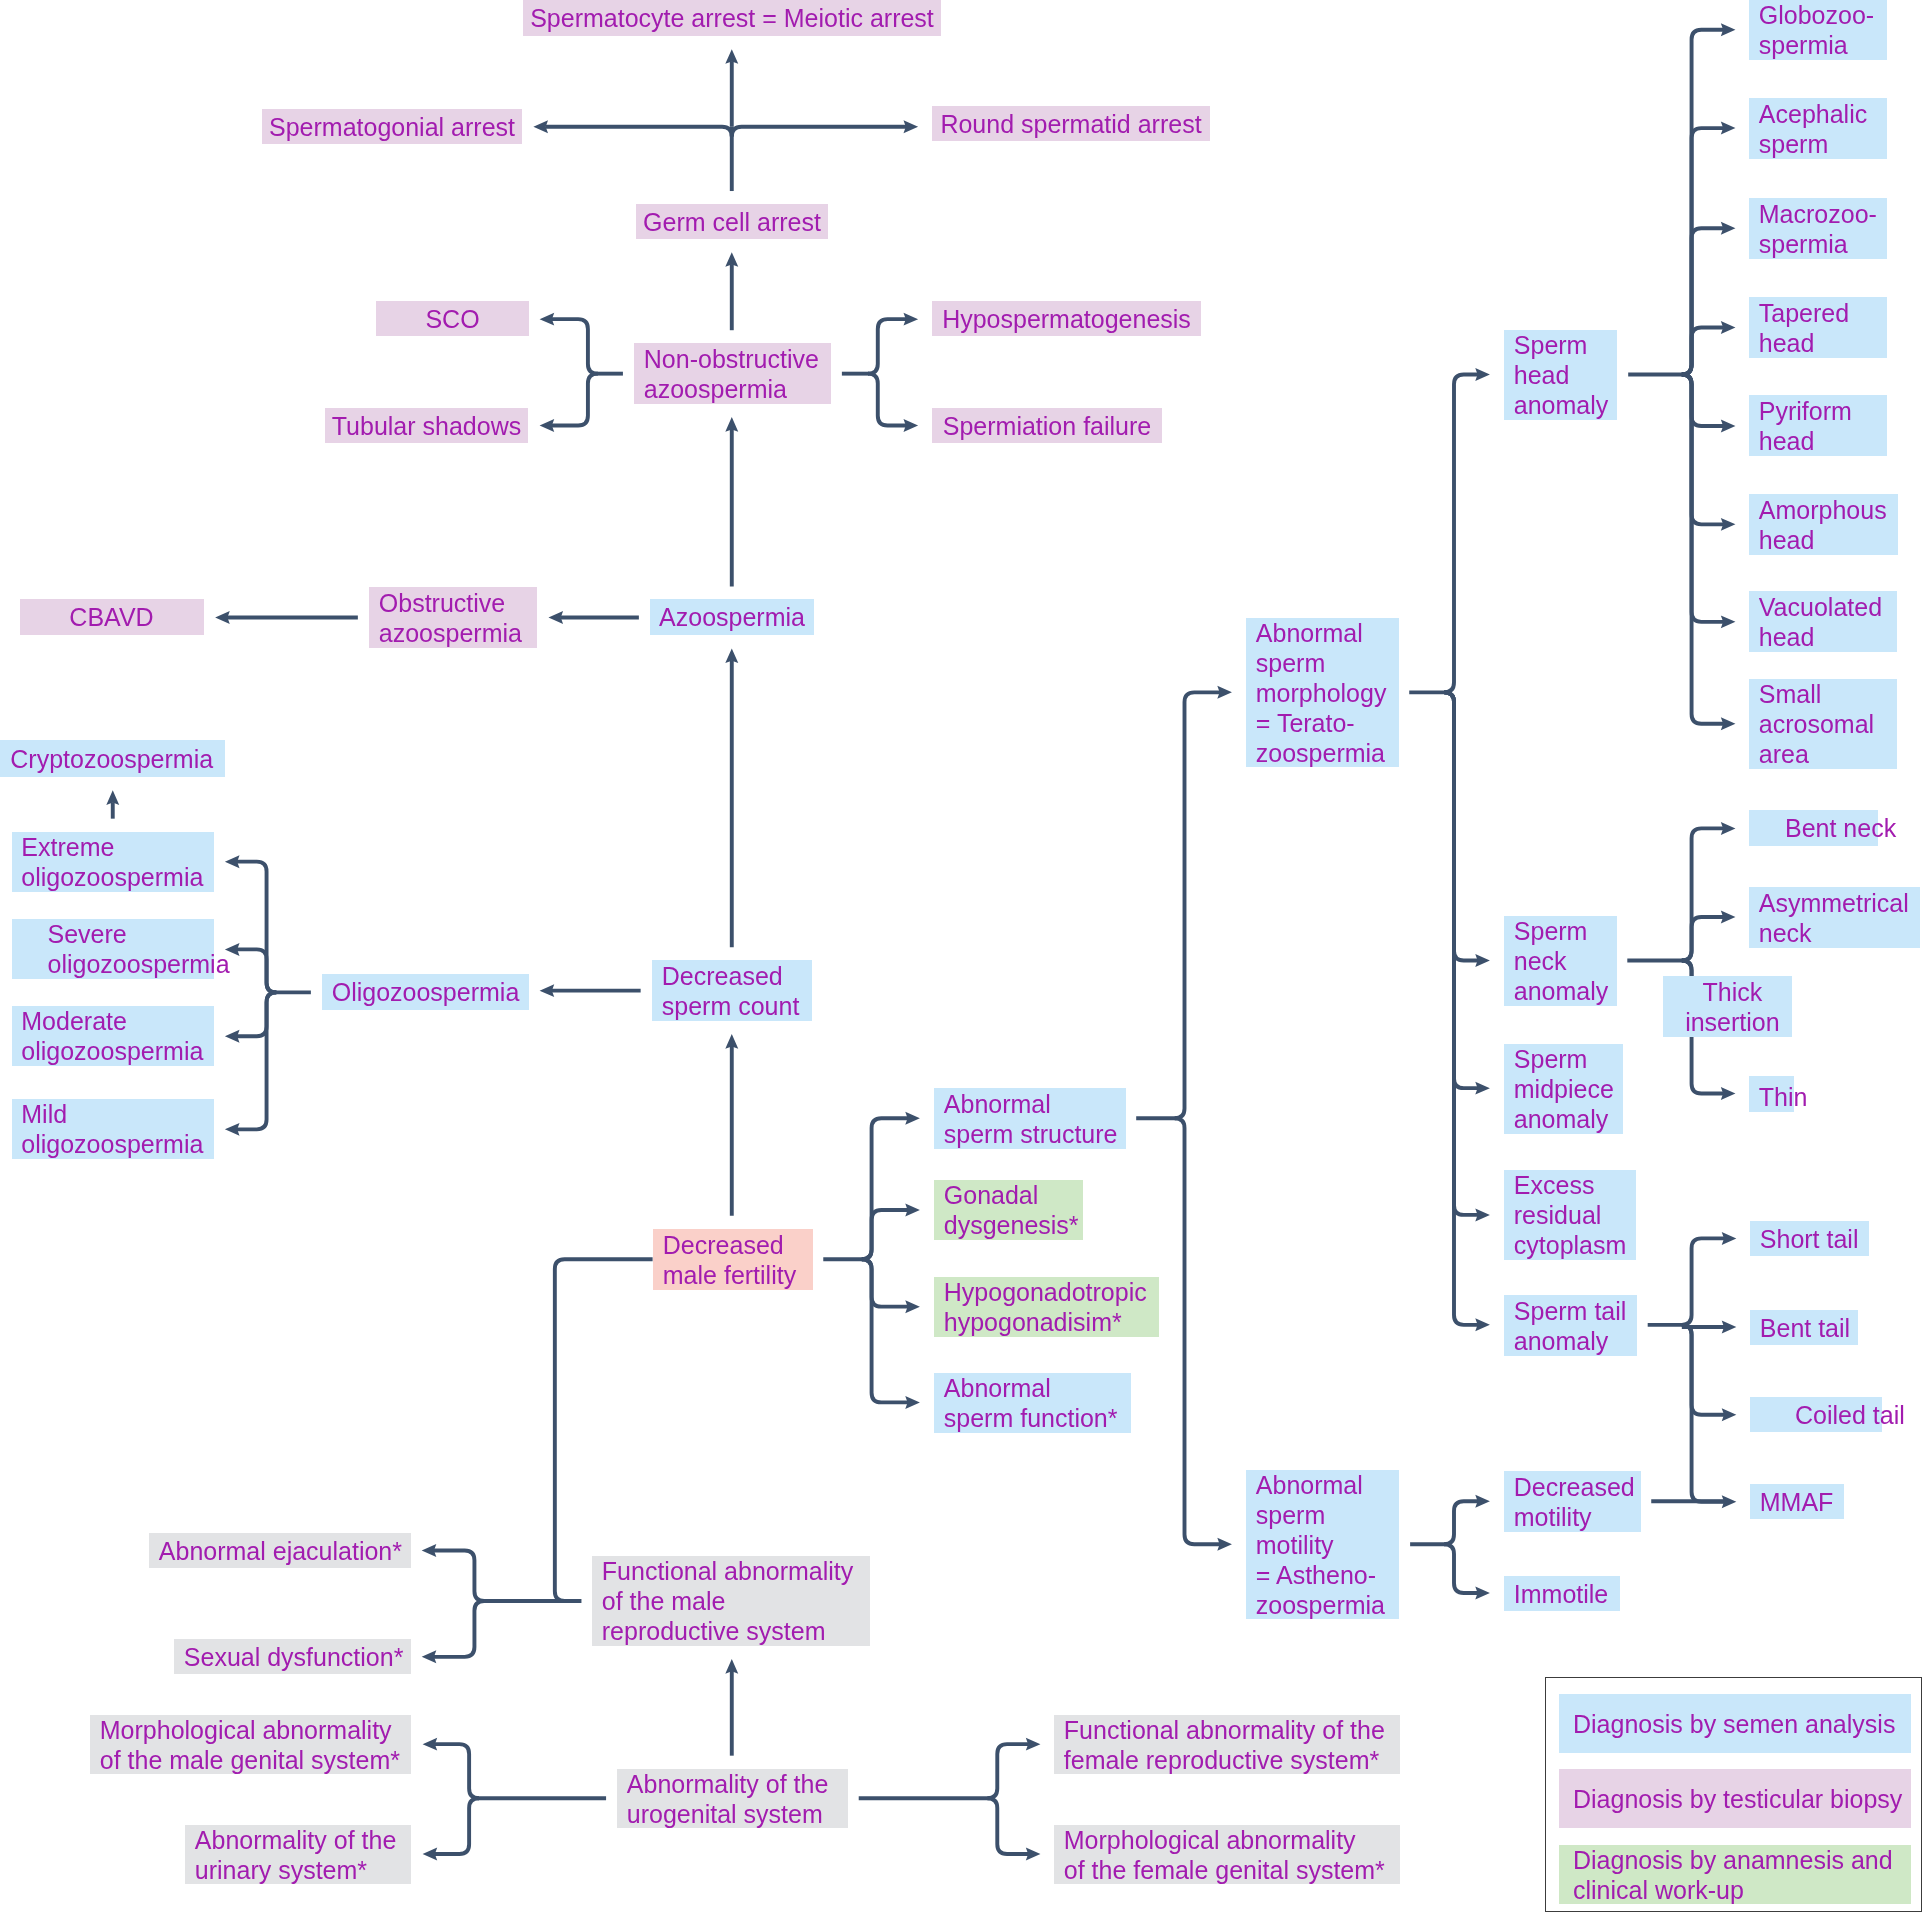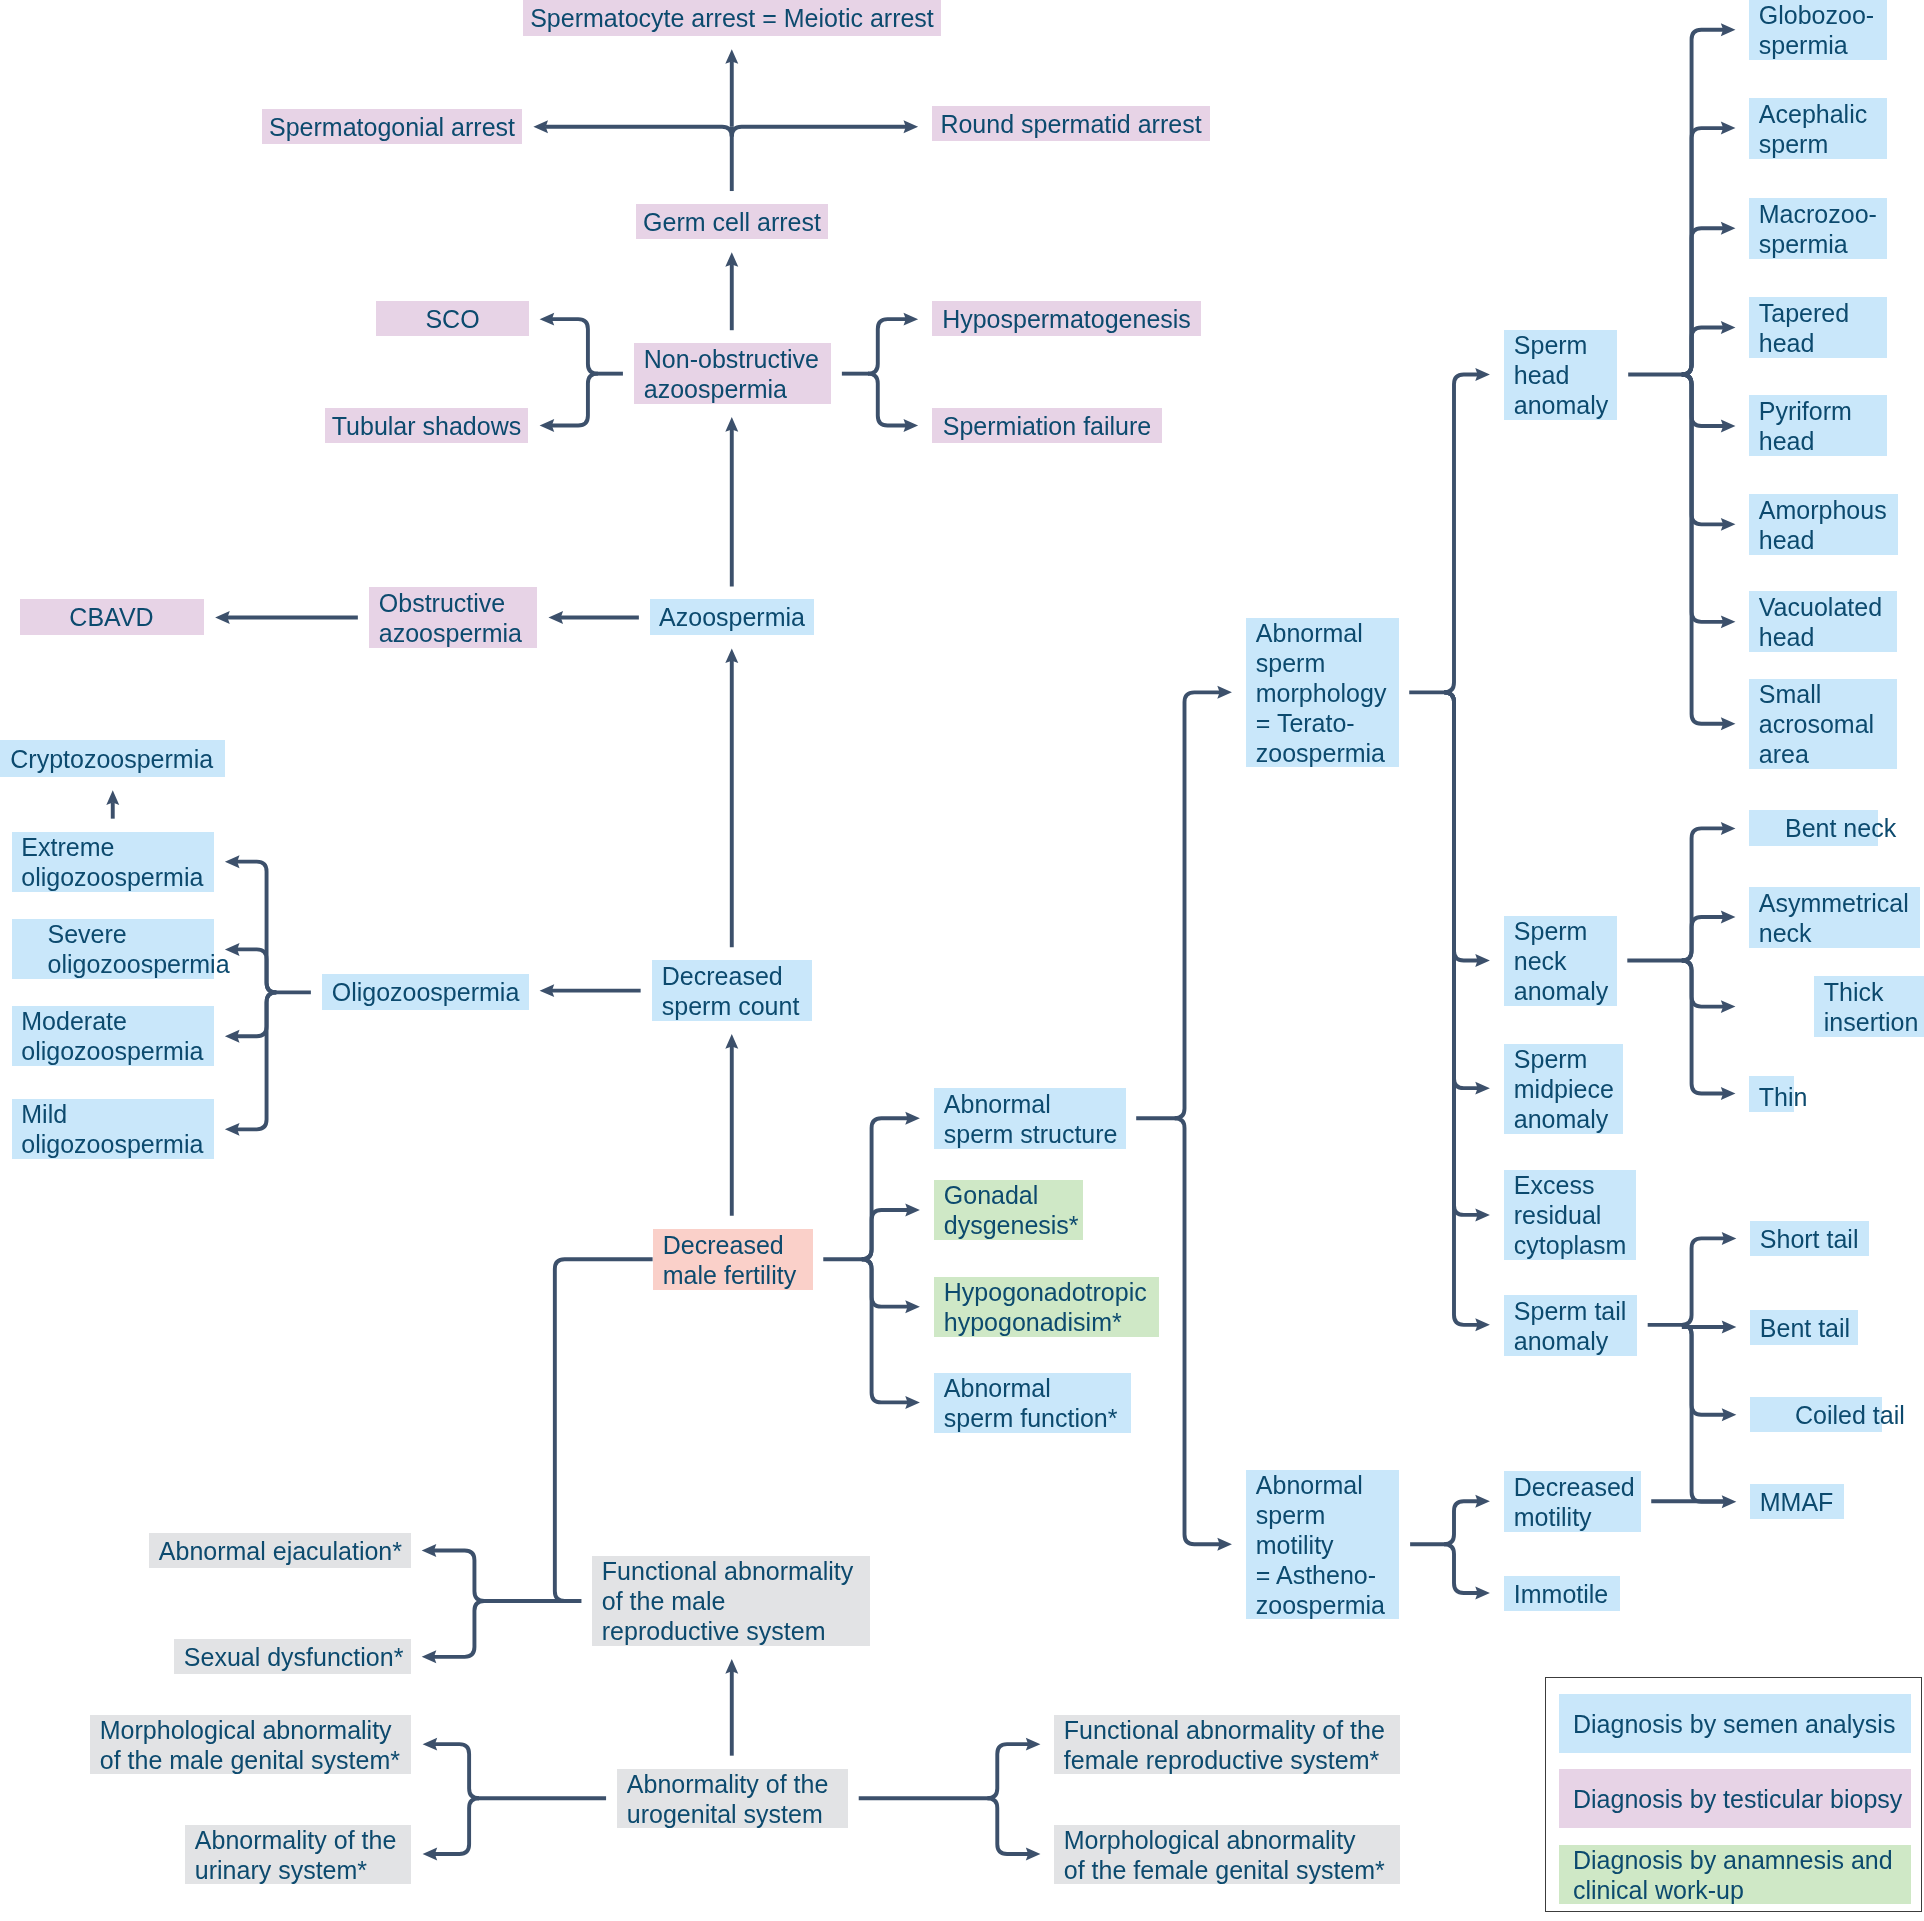--- a/index.html
+++ b/index.html
@@ -3,21 +3,21 @@
 <meta charset="utf-8">
 <style>
   html,body{margin:0;padding:0;background:#ffffff;}
   *{-webkit-font-smoothing:antialiased;-moz-osx-font-smoothing:grayscale;}
   body{width:1924px;height:1921px;position:relative;overflow:hidden;
        font-family:"Liberation Sans",sans-serif;color:#231f20;
        -webkit-font-smoothing:antialiased;}
   #stage{position:absolute;left:0;top:0;width:1924px;height:1921px;}
   svg.lines{position:absolute;left:0;top:0;width:1924px;height:1921px;}
   .node{position:absolute;box-sizing:border-box;display:flex;align-items:center;
-        font-size:25px;color:#0c4a6e;}
+        font-size:25px;color:#a21caf;}
   .node .tw{width:100%;}
   .node span{display:block;line-height:30px;white-space:pre;}
   .node .tw{transform:translateZ(0);}
   .ctr{justify-content:center;}
   .ctr .tw{text-align:center;}
   .lft{justify-content:flex-start;padding-left:9.8px;}
   .legitem{padding-left:14px !important;}
   .c-blue{background:#c9e7fa;}
   .c-pink{background:#e7d3e6;}
   .c-green{background:#cfe8c6;}
@@ -369,21 +369,21 @@
       <div class="tw">
         <span>Bent neck</span>
       </div>
     </div>
 <div class="node c-blue lft" style="left:1749px;top:887px;width:171px;height:61px;">
       <div class="tw">
         <span>Asymmetrical</span>
         <span>neck</span>
       </div>
     </div>
-<div class="node c-blue lft" style="left:1814px;top:976px;width:110px;height:61px;">
+<div class="node c-blue lft" style="left:1663px;top:976px;width:129px;height:61px;text-align:center;">
       <div class="tw">
         <span>Thick</span>
         <span>insertion</span>
       </div>
     </div>
 <div class="node c-blue lft" style="left:1749px;top:1076px;width:45px;height:36px;align-items:flex-end;">
       <div class="tw">
         <span>Thin</span>
       </div>
     </div>

